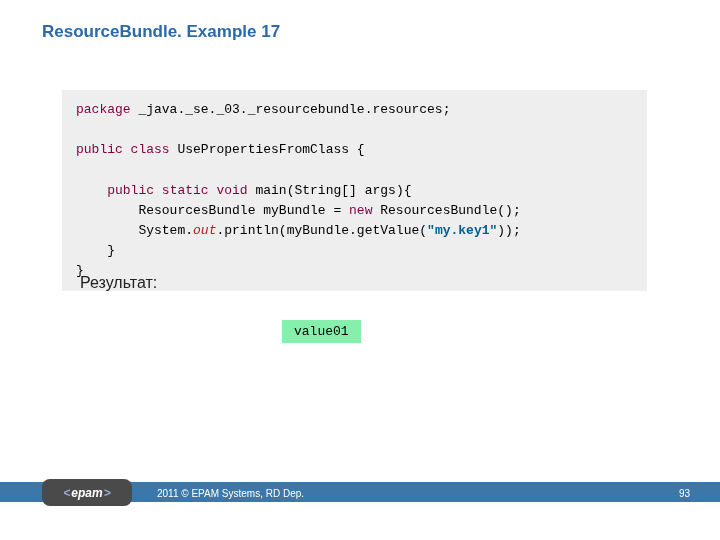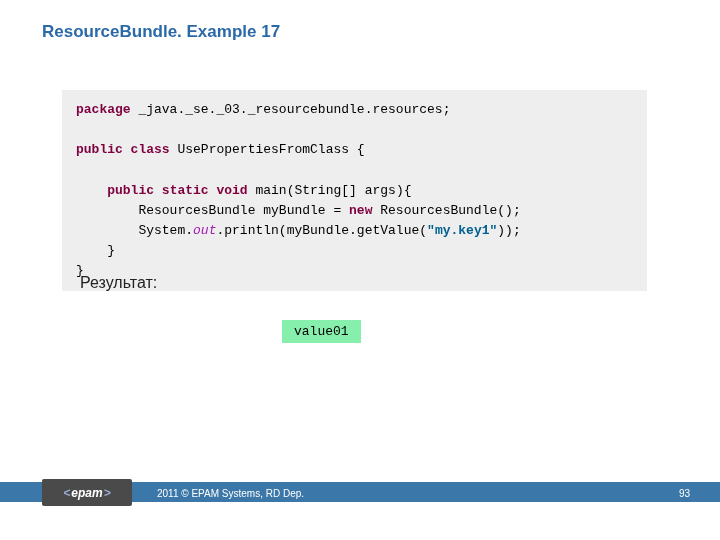--- a/index.html
+++ b/index.html
@@ -5,38 +5,38 @@
   * { box-sizing: border-box; margin: 0; padding: 0; }
   html, body { width: 720px; height: 540px; font-family: Arial, sans-serif; background: #fff; }
   .slide { width: 720px; height: 512px; position: relative; }
   .title { position: absolute; top: 22px; left: 42px; font-size: 17px; font-weight: bold; color: #2a6aa8; }
   .codeblock {
     position: absolute; top: 90px; left: 62px; width: 585px;
     background: #eeeeee; padding: 10px 14px 10px 14px;
     font-family: "Courier New", monospace; font-size: 13px;
     line-height: 1.55; color: #000; white-space: pre;
   }
-  .kw  { color: #7f003f; font-weight: bold; }
-  .it  { color: #a21caf; font-style: italic; }
+  .kw  { color: #7f003f; font-weight: normal; }
+  .it  { color: #b91c1c; font-style: italic; }
   .str { color: #006090; font-weight: bold; }
   .result-label { position: absolute; top: 274px; left: 80px; font-size: 16px; color: #222; }
   .result-value {
     position: absolute; top: 305px; left: 282px;
     background: #86efac; padding: 4px 12px;
     font-family: "Courier New", monospace; font-size: 13px; color: #000; margin-top: 15px;
   }
   .footer {
     position: absolute; left: 0; bottom: 10px; width: 720px; height: 20px;
     background: #3b77a8; display: flex; align-items: center;
   }
   .logo {
     position: absolute; left: 42px; bottom: 6px; width: 90px; height: 27px;
     background: #4a4a4a; color: #fff; display: flex; align-items: center; justify-content: center;
     font-size: 12px; font-weight: bold; font-style: italic;
-    border-radius: 2px;
+    border-radius: 8px;
   }
   .logo::before { content: "<"; margin-right: 1px; color: #9ac; }
   .logo::after  { content: ">"; margin-left: 1px;  color: #9ac; }
   .copyright { position: absolute; left: 157px; bottom: 13px; font-size: 10px; color: #fff; }
   .pagenum   { position: absolute; right: 30px;  bottom: 13px; font-size: 10px; color: #fff; margin-top: 48px; }
 </style>
 </head>
 <body>
 
 <div class="slide">

